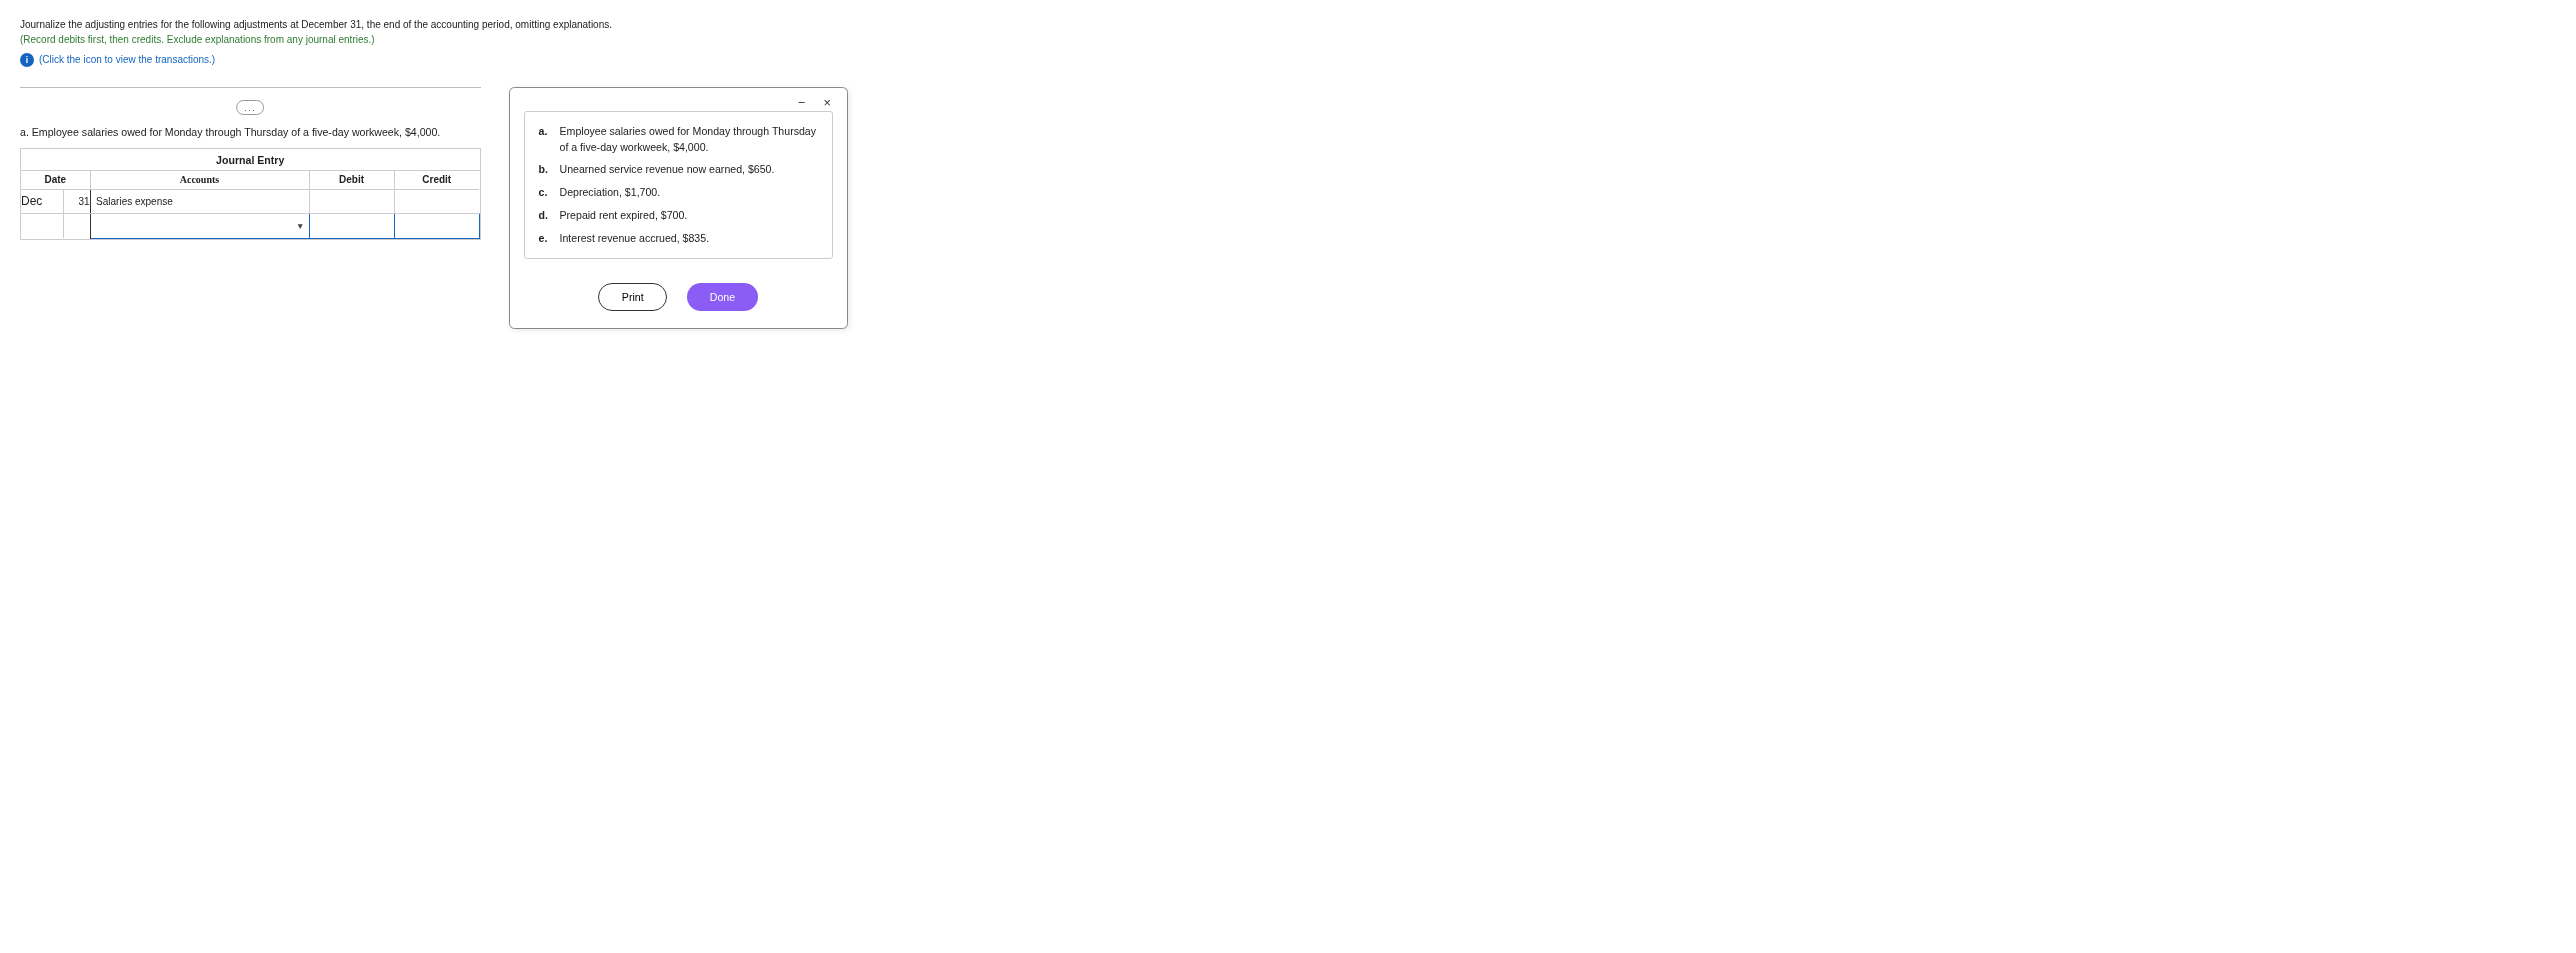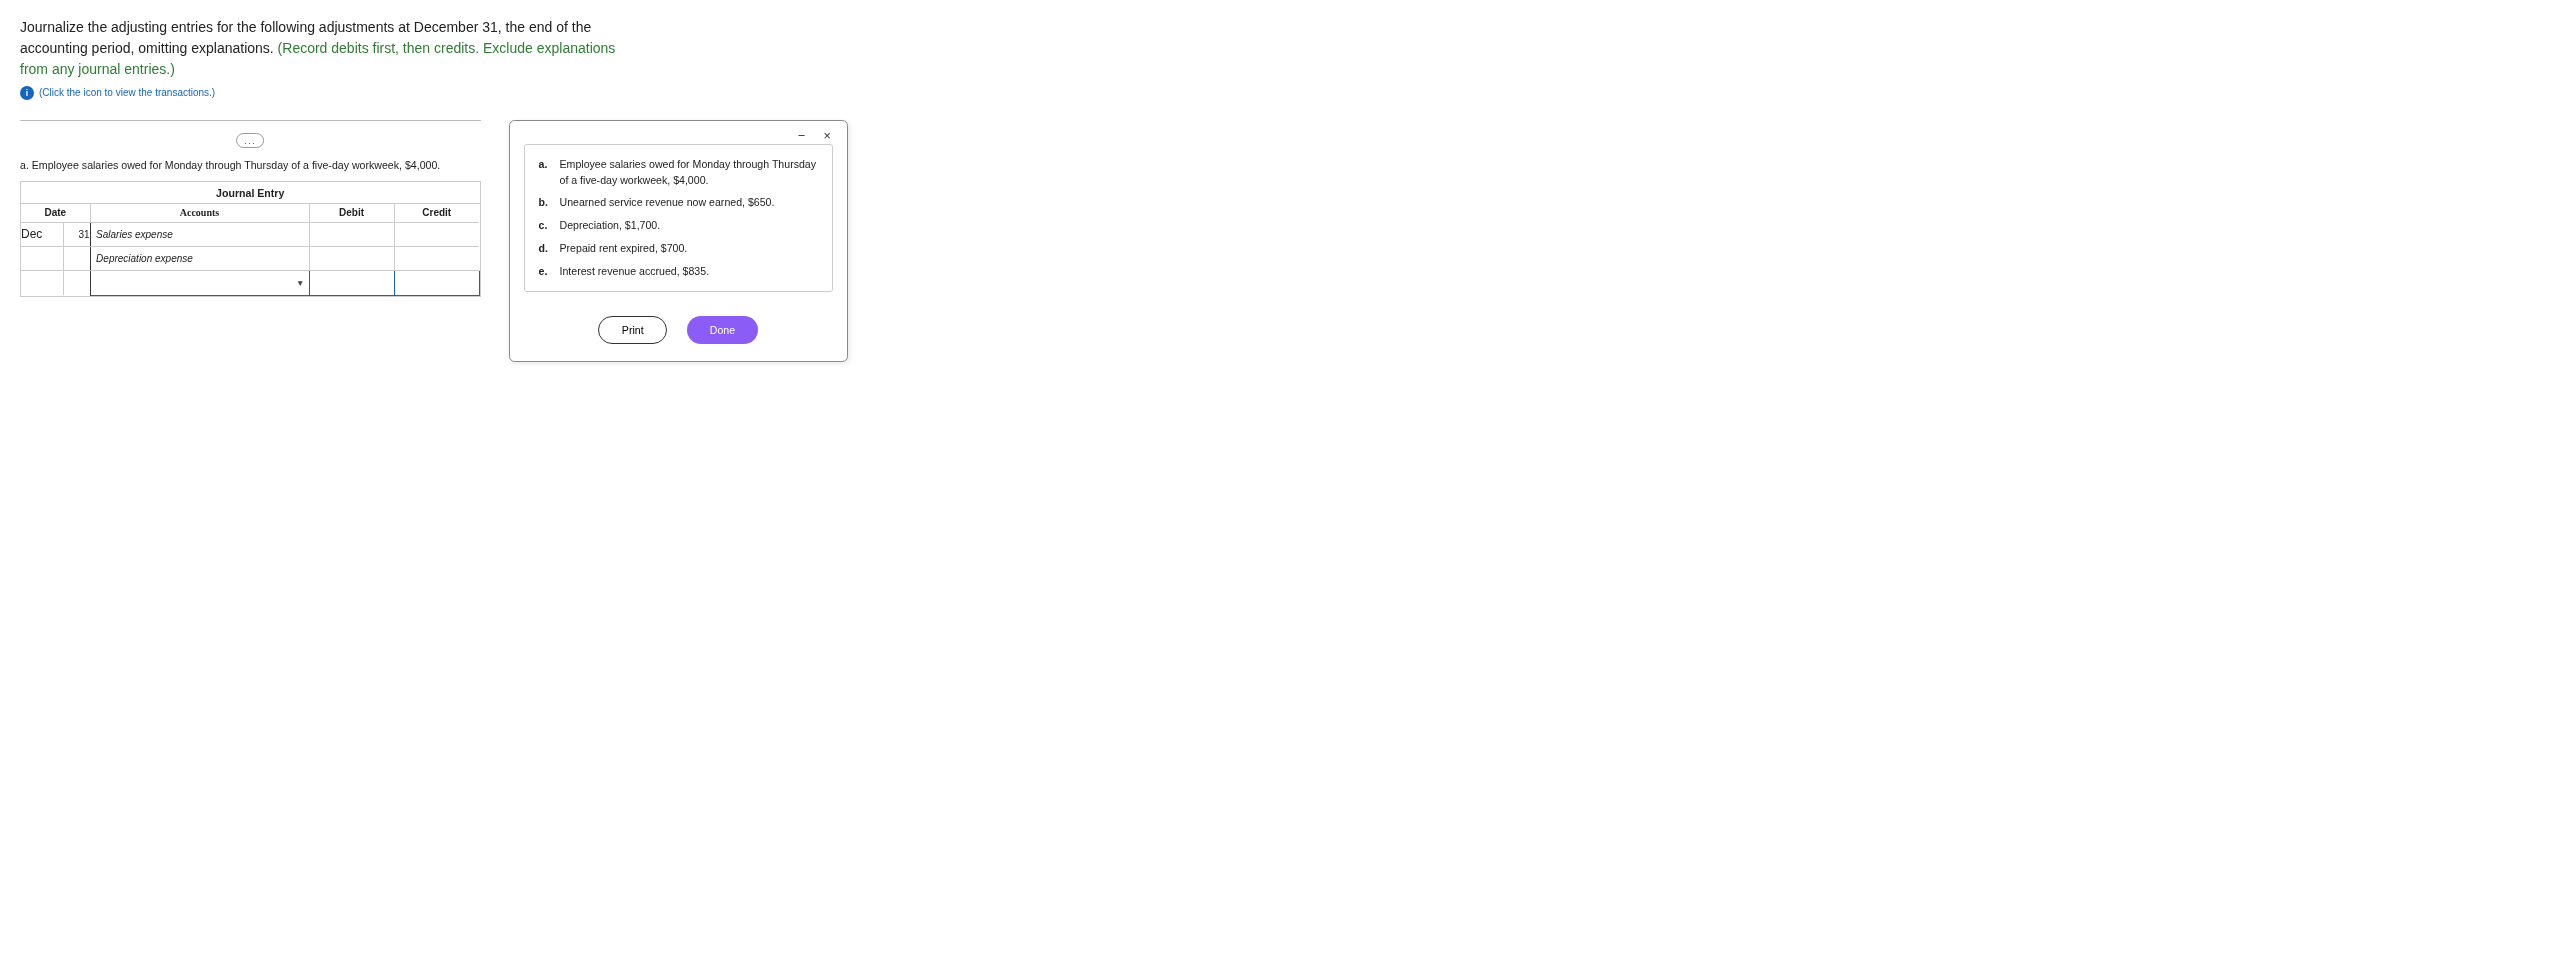--- a/index.html
+++ b/index.html
@@ -4,21 +4,21 @@
   <style>
     * { box-sizing: border-box; margin: 0; padding: 0; }
     body {
       font-family: Arial, sans-serif;
       font-size: 10.6px;
       background: #fff;
       color: #222;
       padding: 17px 20px;
     }
     .instruction-text {
-      font-size: 14px;
+      font-size: 10px;
       line-height: 1.5;
       max-width: 607px;
       margin-bottom: 5.6px;
     }
     .green-text { color: #2e7d32; }
     .info-row {
       display: flex;
       align-items: center;
       gap: 5px;
       margin-bottom: 20px;
@@ -114,21 +114,20 @@
     .td-date-num {
       text-align: right;
       padding-right: 4.2px;
       font-size: 10px;
       width: 27px;
       border-right: 0.7px solid #333 !important;
     }
     .td-account {
       padding-left: 4.2px;
       width: 219px;
-      font-style: italic;
     }
     .td-account input, .td-debit input, .td-credit input {
       width: 100%;
       height: 100%;
       border: none;
       outline: none;
       font-size: 10px;
       padding: 2.8px 4.2px;
       background: transparent;
     }
@@ -297,33 +296,20 @@
             </td>
             <td class="td-debit">
               <input class="cell-input" type="text" value="" style="">
             </td>
             <td class="td-credit">
               <input class="cell-input" type="text" value="" style="">
             </td>
           </tr>
 
 
-          <tr>
-            <td class="td-date"></td>
-            <td class="td-date-num"></td>
-            <td class="td-account">
-              <span class="account-text">Depreciation expense</span>
-            </td>
-            <td class="td-debit">
-              <input class="cell-input" type="text" value="" style="">
-            </td>
-            <td class="td-credit">
-              <input class="cell-input" type="text" value="" style="">
-            </td>
-          </tr>
 
           <tr>
             <td class="td-date"></td>
             <td class="td-date-num"></td>
             <td class="td-account-select" style="border:1.4px solid #1565c0 !important; position:relative;">
               <select class="cell-input" style="padding-right:17px;">
                 <option value=""></option>
               </select>
               <span class="select-arrow">▼</span>
             </td>

